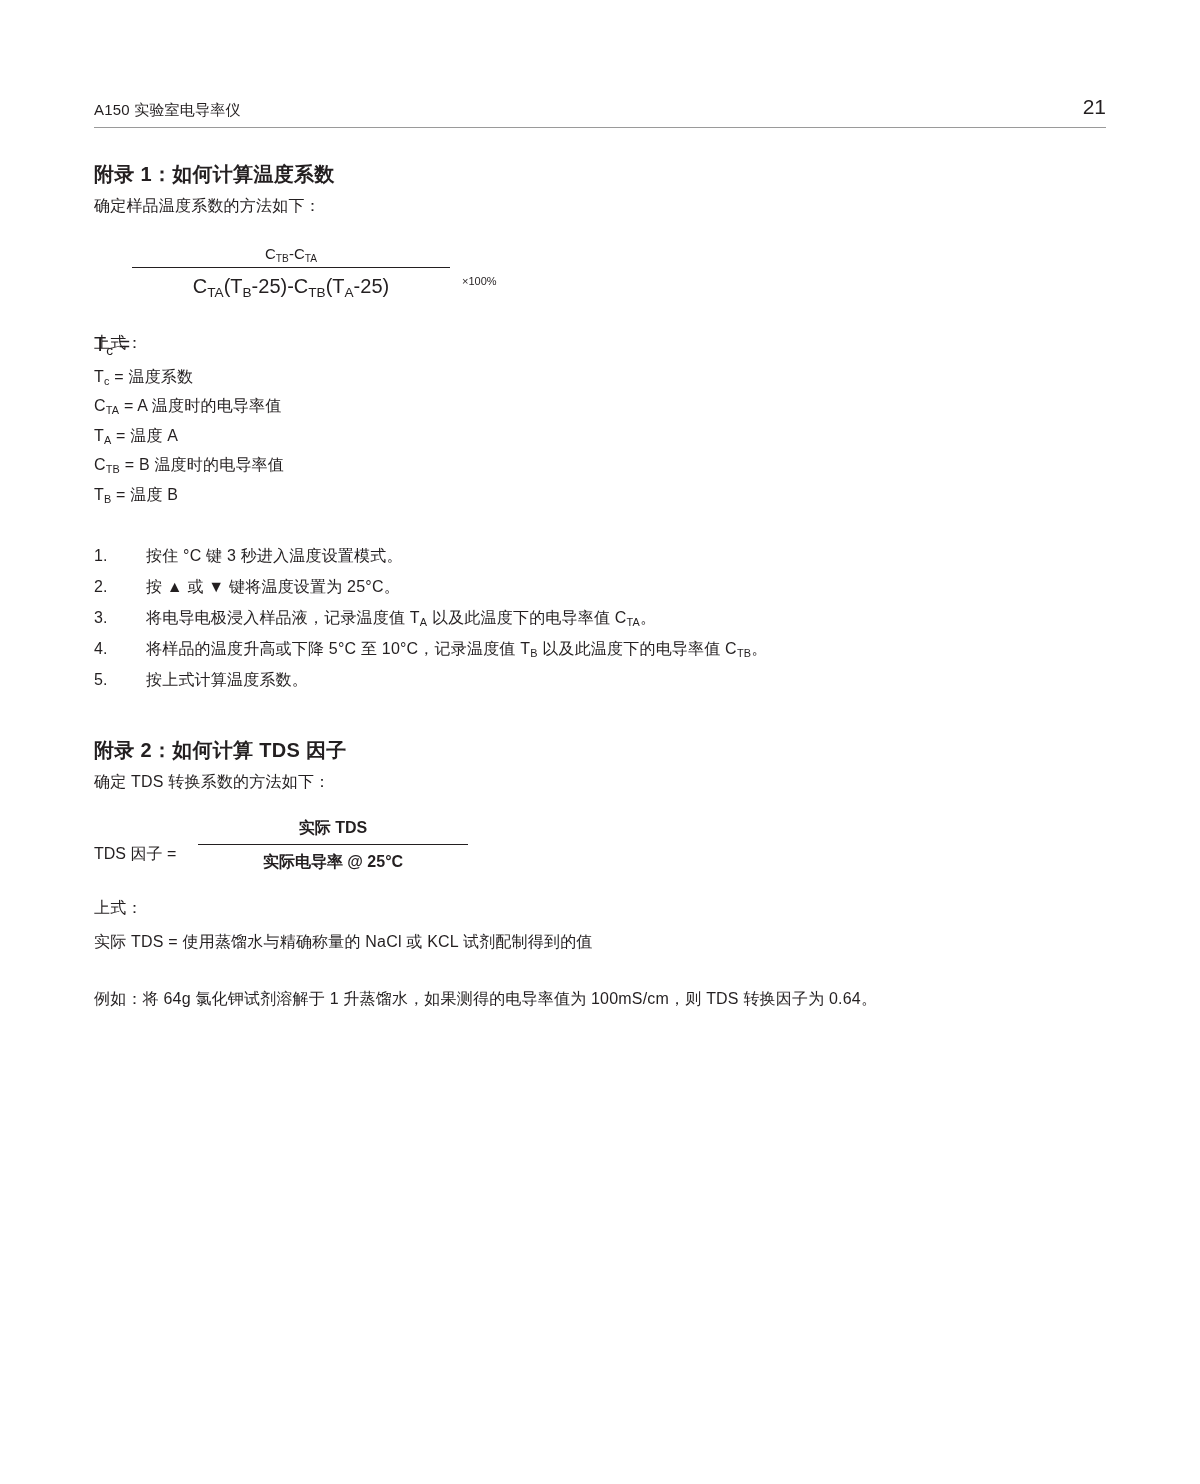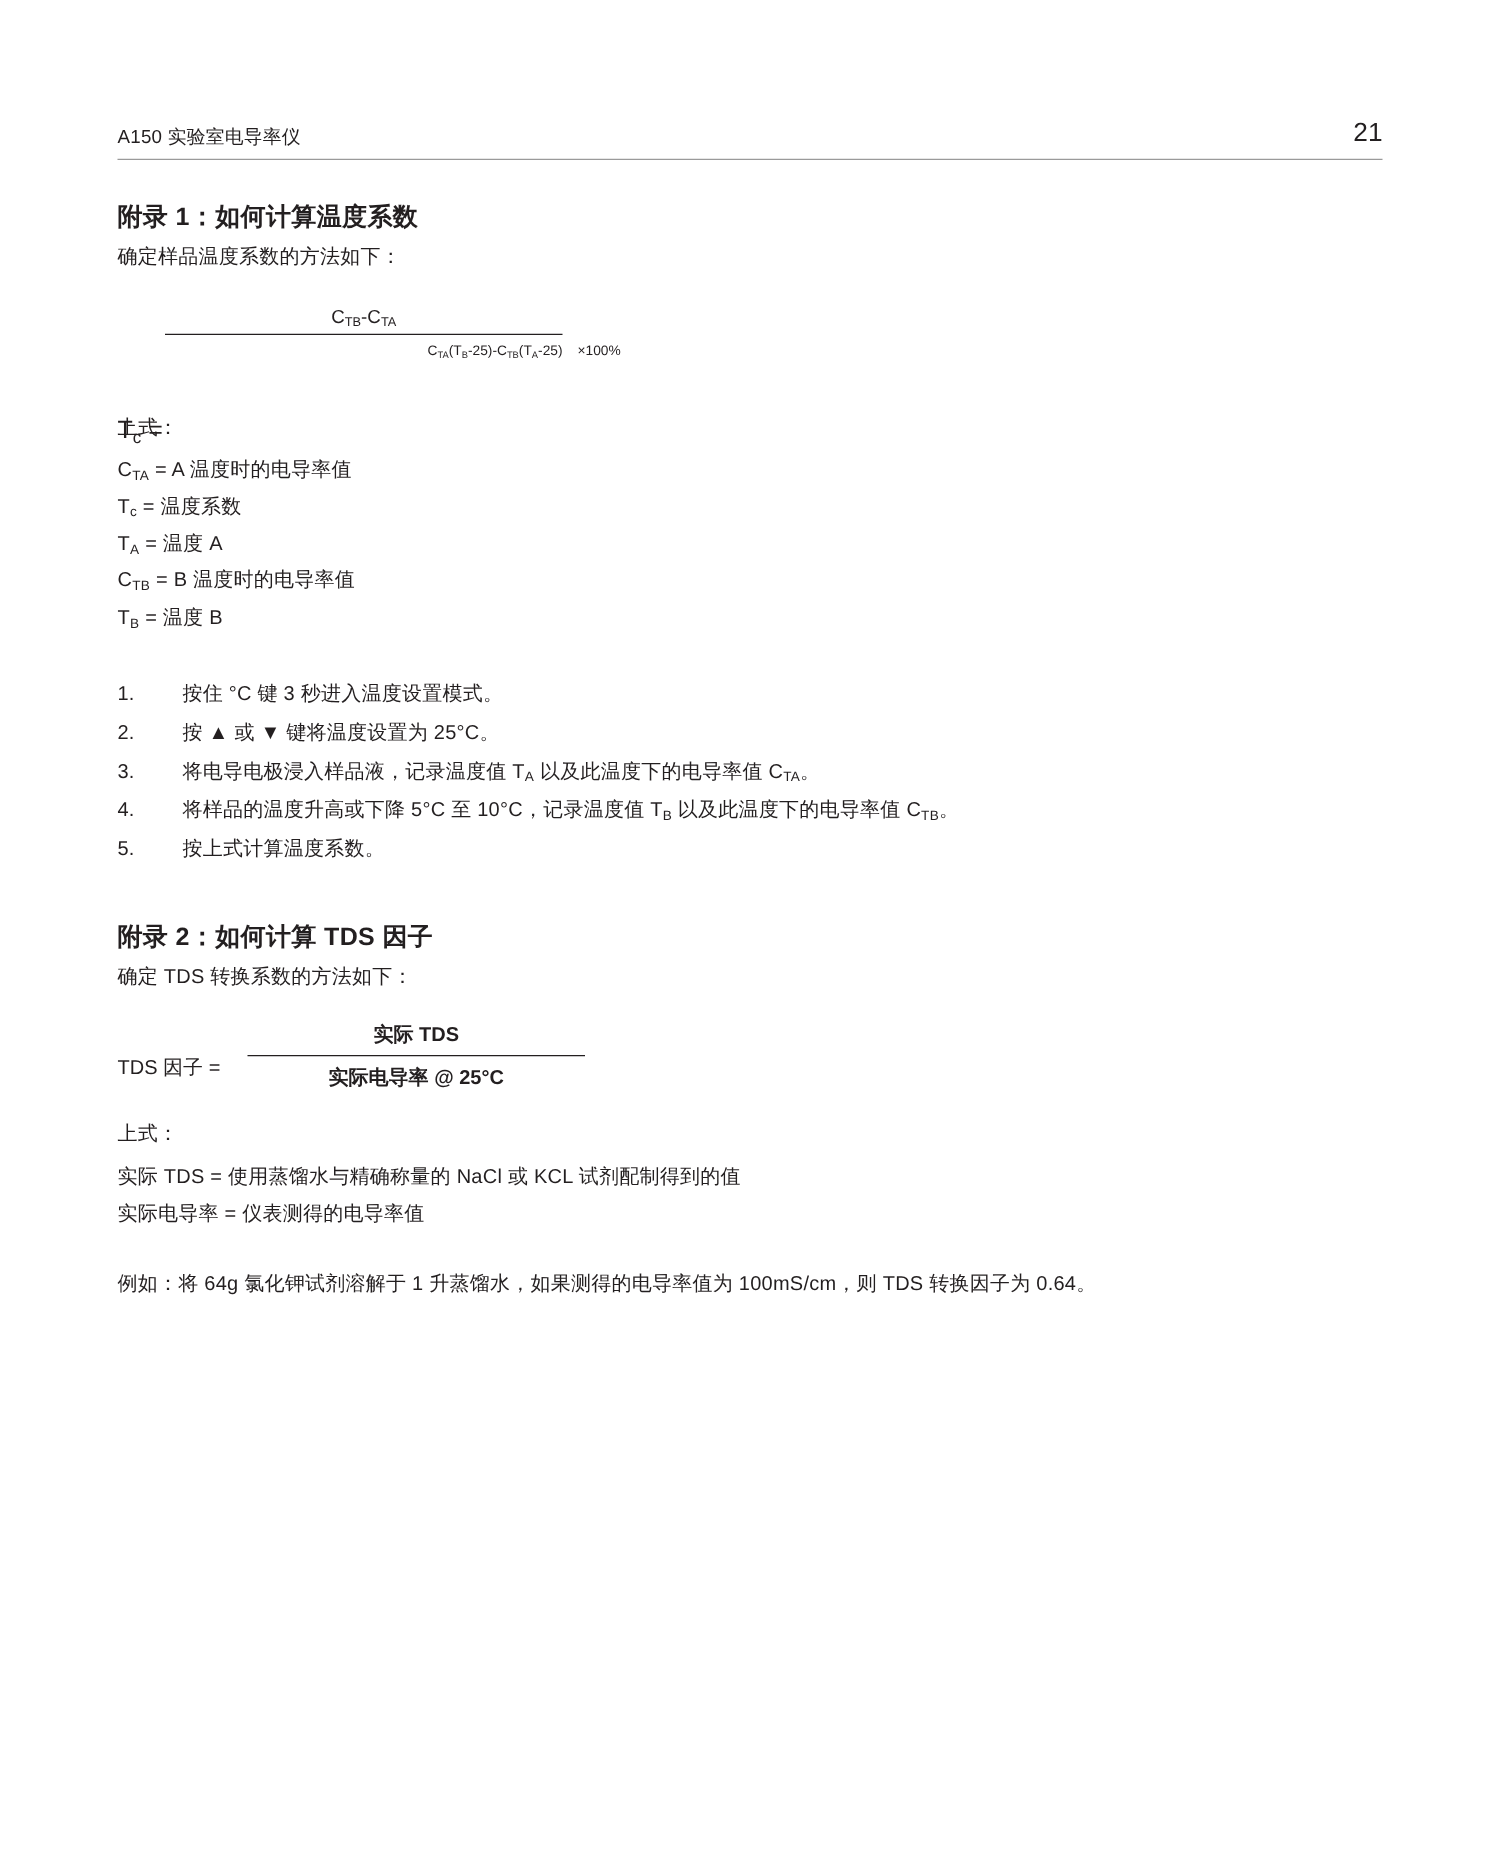--- a/index.html
+++ b/index.html
@@ -96,23 +96,22 @@
   }
   .f1-num {
     font-size: 15px;
     padding-bottom: 5px;
   }
   .f1-bar {
     border-top: 1.6px solid #231f20;
     width: 100%;
   }
   .f1-den {
-    font-size: 11px;
+    font-size: 20px;
     padding-top: 7px;
-    text-align: right;
   }
   .f1-rhs {
     position: absolute;
     left: 368px;
     top: 30px;
     font-size: 11px;
   }
   sub {
     font-size: 0.68em;
     vertical-align: baseline;
@@ -214,22 +213,22 @@
           <span>C</span><sub>TA</sub><span>(T</span><sub>B</sub><span>-25)-C</span><sub>TB</sub><span>(T</span><sub>A</sub><span>-25)</span>
         </div>
       </span>
       <span class="f1-rhs">×100%</span>
     </div>
 
     <p class="body-text">上式：</p>
     <div class="gap-6"></div>
 
     <div class="defs">
+      <p><span>T</span><sub>c</sub> <span>= 温度系数</span></p>
       <p><span>C</span><sub>TA</sub> <span>= A 温度时的电导率值</span></p>
-      <p><span>T</span><sub>c</sub> <span>= 温度系数</span></p>
       <p><span>T</span><sub>A</sub> <span>= 温度 A</span></p>
       <p><span>C</span><sub>TB</sub> <span>= B 温度时的电导率值</span></p>
       <p><span>T</span><sub>B</sub> <span>= 温度 B</span></p>
     </div>
 
     <div class="gap-30"></div>
 
     <ol class="steps">
       <li>
         <span class="num">1.</span>
@@ -269,21 +268,20 @@
         <div class="f2-bar"></div>
         <div class="f2-den">实际电导率 @ 25°C</div>
       </span>
     </div>
 
     <p class="body-text">上式：</p>
     <div class="gap-6"></div>
 
     <div class="defs">
       <p>实际 TDS = 使用蒸馏水与精确称量的 NaCl 或 KCL 试剂配制得到的值</p>
-      <p>实际电导率 = 仪表测得的电导率值</p>
     </div>
 
     <div class="gap-30"></div>
 
     <p class="body-text">例如：将 64g 氯化钾试剂溶解于 1 升蒸馏水，如果测得的电导率值为 100mS/cm，则 TDS 转换因子为 0.64。</p>
 
   </div>
 </div>
 
 </body></html>

